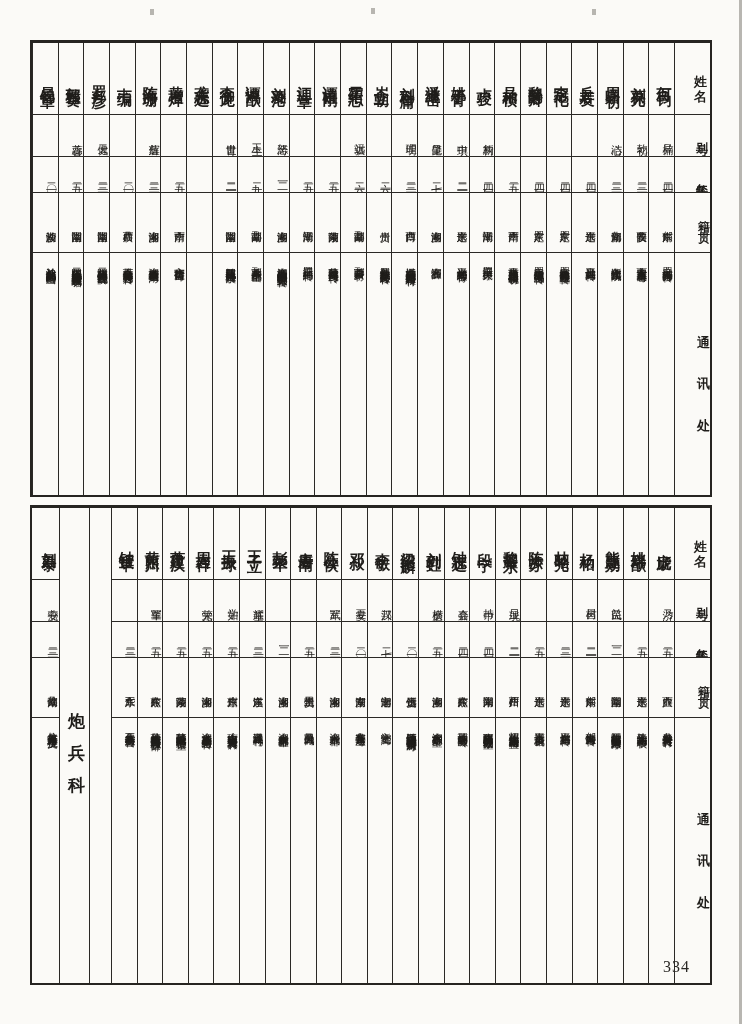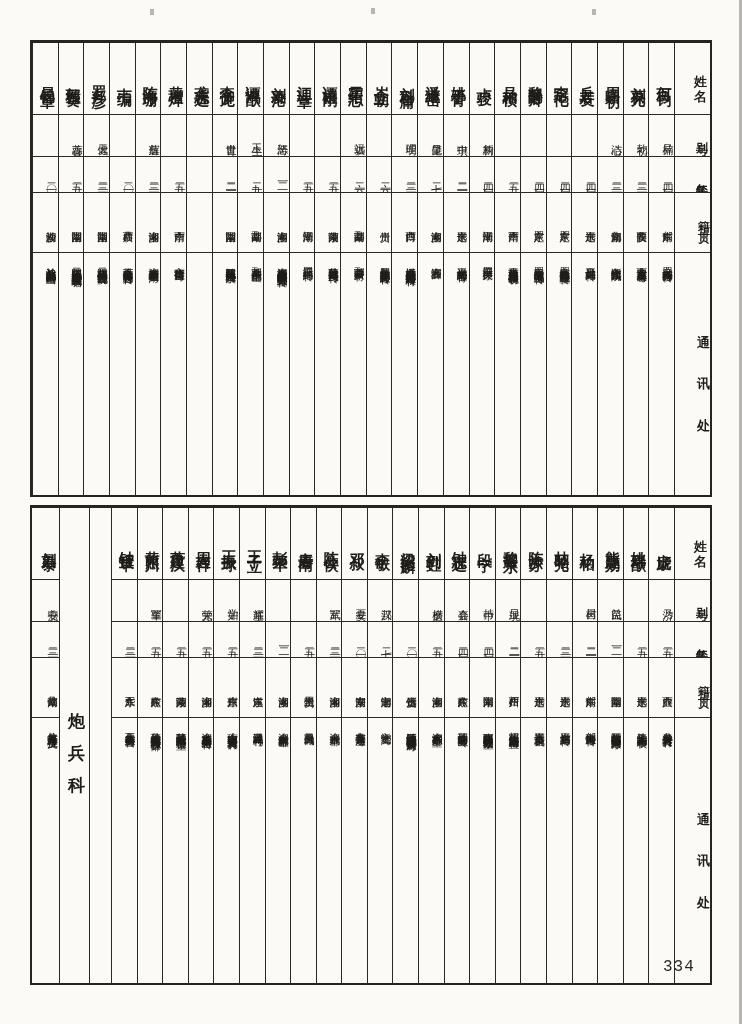--- a/index.html
+++ b/index.html
@@ -40,21 +40,21 @@
   .hc-alias{font-size:12px;letter-spacing:4px;text-align:center;}
   .hc-age{font-size:12px;letter-spacing:2px;text-align:center;}
   .hc-native{font-size:12px;letter-spacing:12px;text-align:center;}
   .hc-addr{font-size:13px;letter-spacing:42px;text-align:center;padding-top:26px;}
   .section-cell{
     flex:1;border-bottom:none;writing-mode:vertical-rl;text-orientation:upright;
     font-size:17px;font-weight:600;text-align:center;letter-spacing:32px;
   }
   .page-number{
     position:absolute;left:663px;top:958px;
-    font-family:Liberation Mono, monospace;font-size:16px;color:#2a2825;letter-spacing:1px;
+    font-family:Liberation Serif, serif;font-size:16px;color:#2a2825;letter-spacing:1px;
   }
 </style>
 </head>
 <body>
 
 <div class="edge-right"></div>
 <div class="speck" style="left:150px;top:9px;width:4px;height:6px;"></div>
 <div class="speck" style="left:371px;top:8px;width:4px;height:6px;"></div>
 <div class="speck" style="left:592px;top:9px;width:4px;height:6px;"></div>
 

